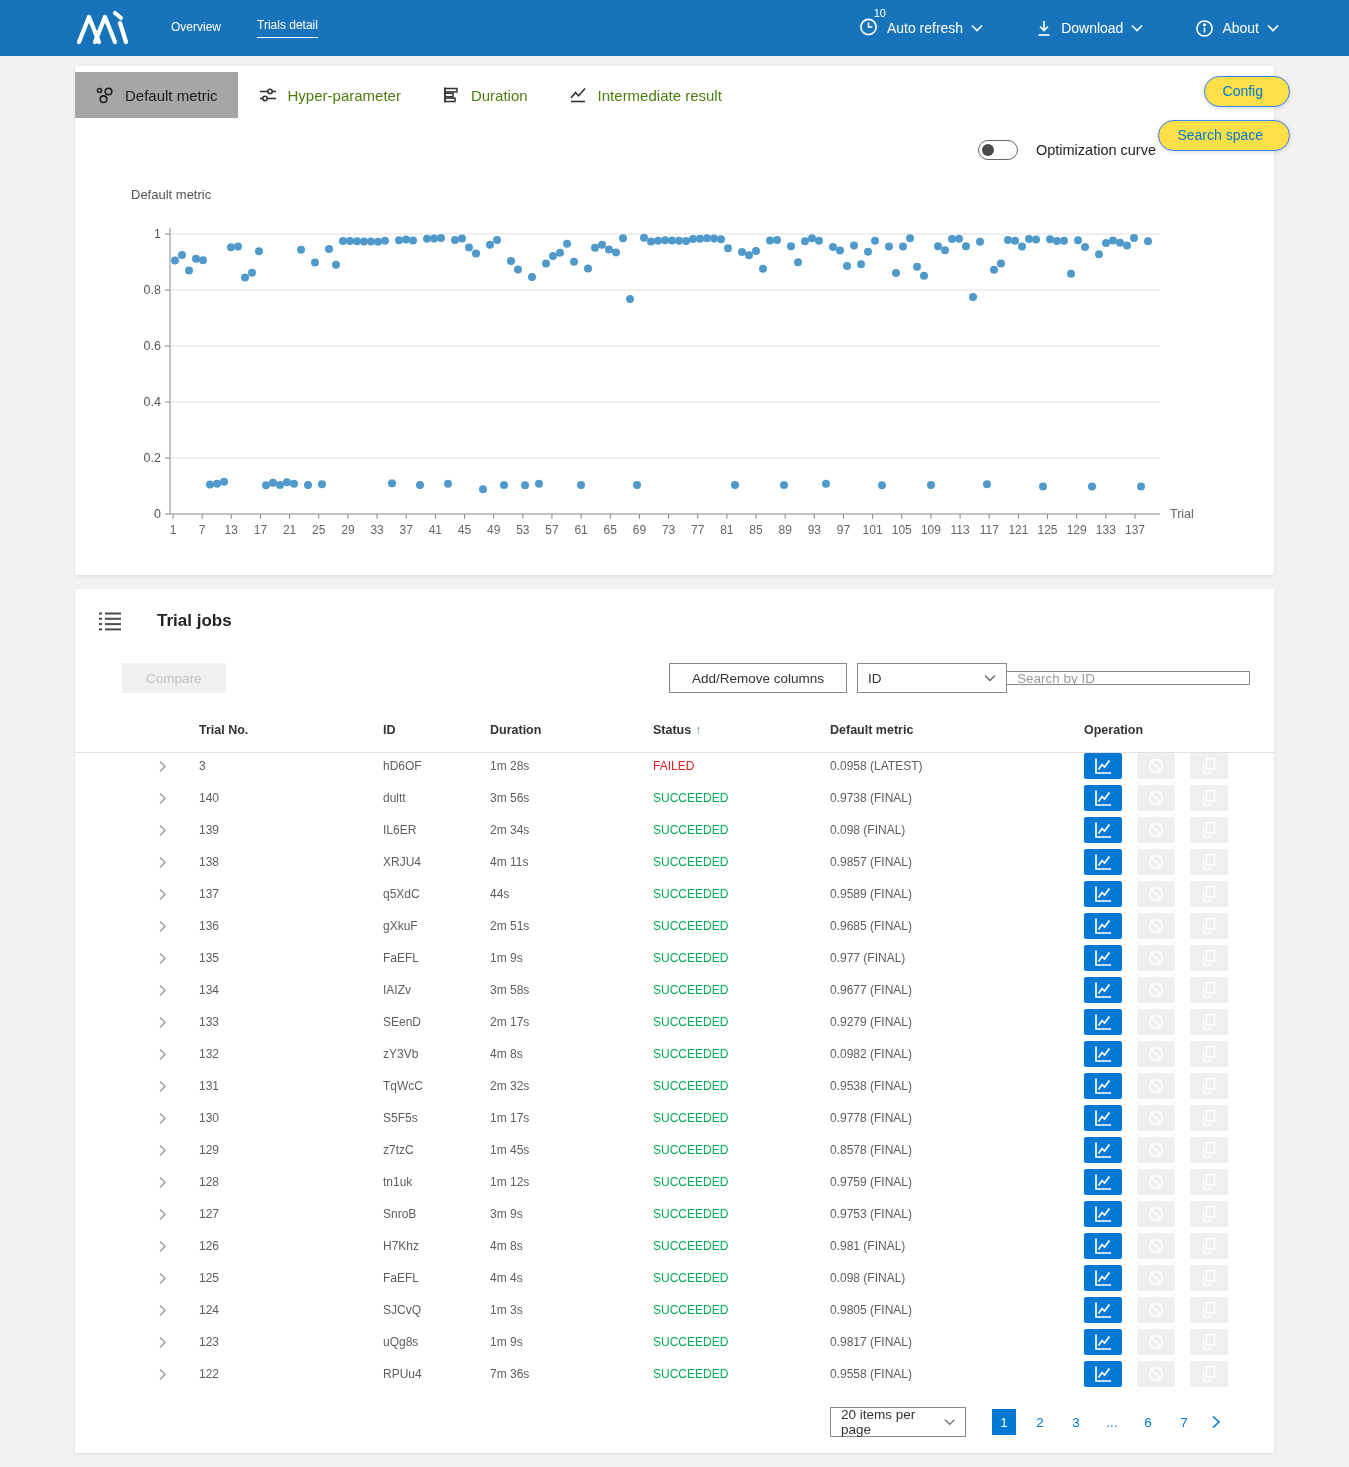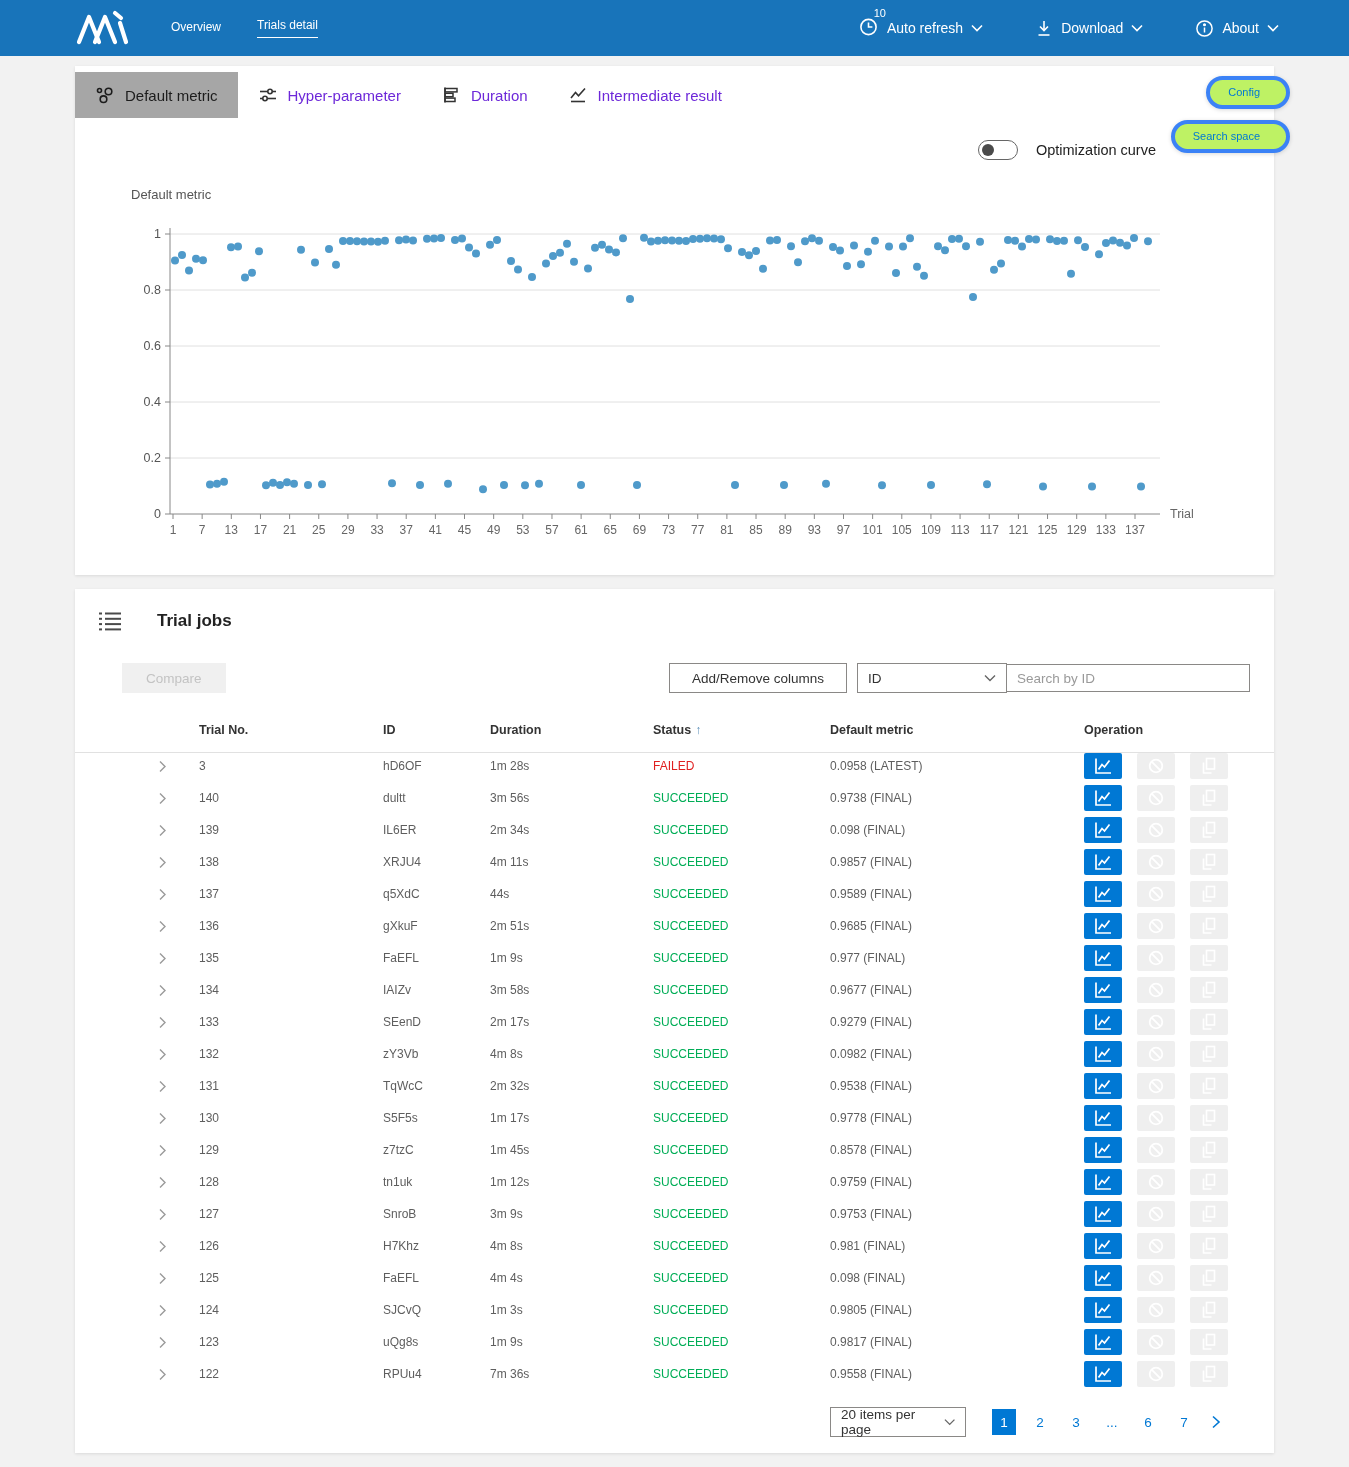--- a/index.html
+++ b/index.html
@@ -21,27 +21,27 @@
   .top-action { display:flex; align-items:center; gap:8px; font-size:14px; cursor:pointer; }
   .clock-wrap { position:relative; }
   .clock-badge { position:absolute; top:-9px; right:-7px; font-size:11px; }
   
   .main { margin:10px 75px 0 75px; position:relative; }
   .card { background:#fff; box-shadow:0 1px 3px rgba(0,0,0,.10); }
   .card-chart { padding-bottom:18px; }
   
   .tabbar { display:flex; align-items:stretch; padding-top:6px; }
   .tab { display:flex; align-items:center; gap:10px; height:46px; padding:0 20px;
-         font-size:15px; color:#6d28d9; cursor:pointer; }
+         font-size:15px; color:#4d7c0f; cursor:pointer; }
   .tab.active { background:#a6a6a6; color:#1c1c1c; }
   .tab svg { flex:0 0 auto; }
   
   .float-btn {
-    position:absolute; right:-16px; background:#bef264; border:4px solid #3b82f6;
-    border-radius:999px; color:#0078d4; font-size:11px; padding:6px 26px 7px 18px;
+    position:absolute; right:-16px; background:#fde047; border:1px solid #3b82f6;
+    border-radius:999px; color:#0078d4; font-size:14px; padding:6px 26px 7px 18px;
     box-shadow:0 1px 4px rgba(0,0,0,.15); cursor:pointer; z-index:5;
   }
   .float-btn.config { top:10px; }
   .float-btn.searchspace { top:54px; }
   
   .toggle-row { display:flex; justify-content:flex-end; align-items:center;
                 gap:18px; margin:17px 118px 0 0; height:30px; }
   .toggle { width:40px; height:20px; border:1px solid #666; border-radius:10px;
             position:relative; background:#fff; cursor:pointer; }
   .toggle-knob { position:absolute; left:3px; top:3px; width:12px; height:12px;
@@ -56,21 +56,21 @@
   .toolbar-row { display:flex; align-items:center; margin:30px 24px 0 47px; height:30px; }
   .btn-disabled { background:#f0f0f0; color:#c3c3c3; border:none; font-size:13.5px;
                   padding:4px 24px; height:30px; cursor:default; }
   .toolbar-right { margin-left:auto; display:flex; align-items:center; }
   .btn-outline { background:#fff; border:1px solid #8a8886; color:#333; font-size:13.5px;
                  height:30px; padding:0 22px; cursor:pointer; margin-right:10px; }
   .select-box { border:1px solid #8a8886; height:30px; display:flex; align-items:center;
                 justify-content:space-between; padding:0 10px; font-size:13.5px; color:#333;
                 background:#fff; cursor:pointer; }
   .select-id { width:150px; }
-  .search-input { width:243px; height:28px; border:1px solid #8a8886; border-left:none;
+  .search-input { width:243px; height:14px; border:1px solid #8a8886; border-left:none;
                   font-size:13.5px; padding:0 10px; color:#333; outline:none;
                   font-family:"Liberation Sans", sans-serif; }
   .search-input::placeholder { color:#9a9a9a; }
   
   .t-grid { display:grid; grid-template-columns:99px 184px 107px 163px 177px 254px 1fr;
             align-items:center; padding:0 24px 10px 25px; }
   .t-header { height:36px; margin-top:24px; border-bottom:1px solid #e1e1e1;
               font-size:12.5px; font-weight:700; color:#333; }
   .t-header .hcell { cursor:pointer; }
   .sort-arrow { color:#5c8fb9; font-weight:400; margin-left:4px; font-size:12px; }

